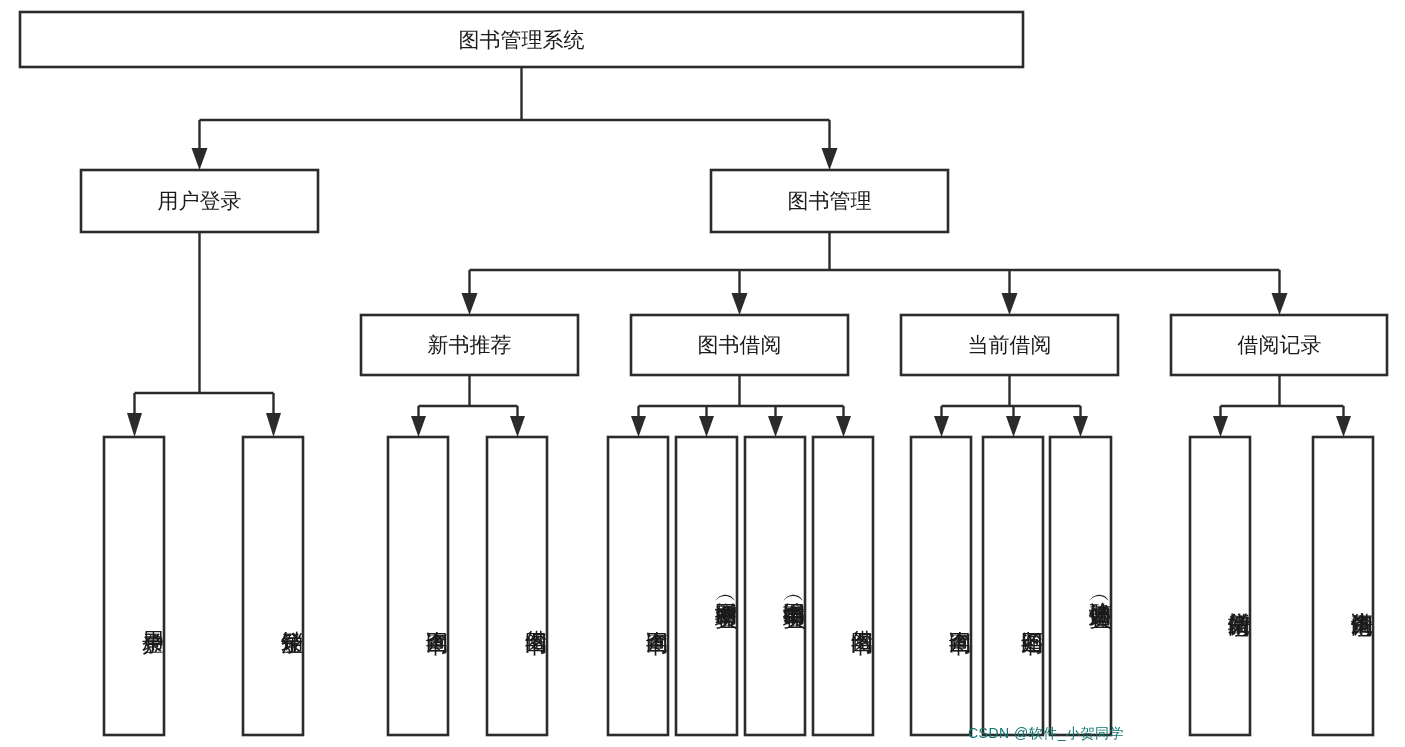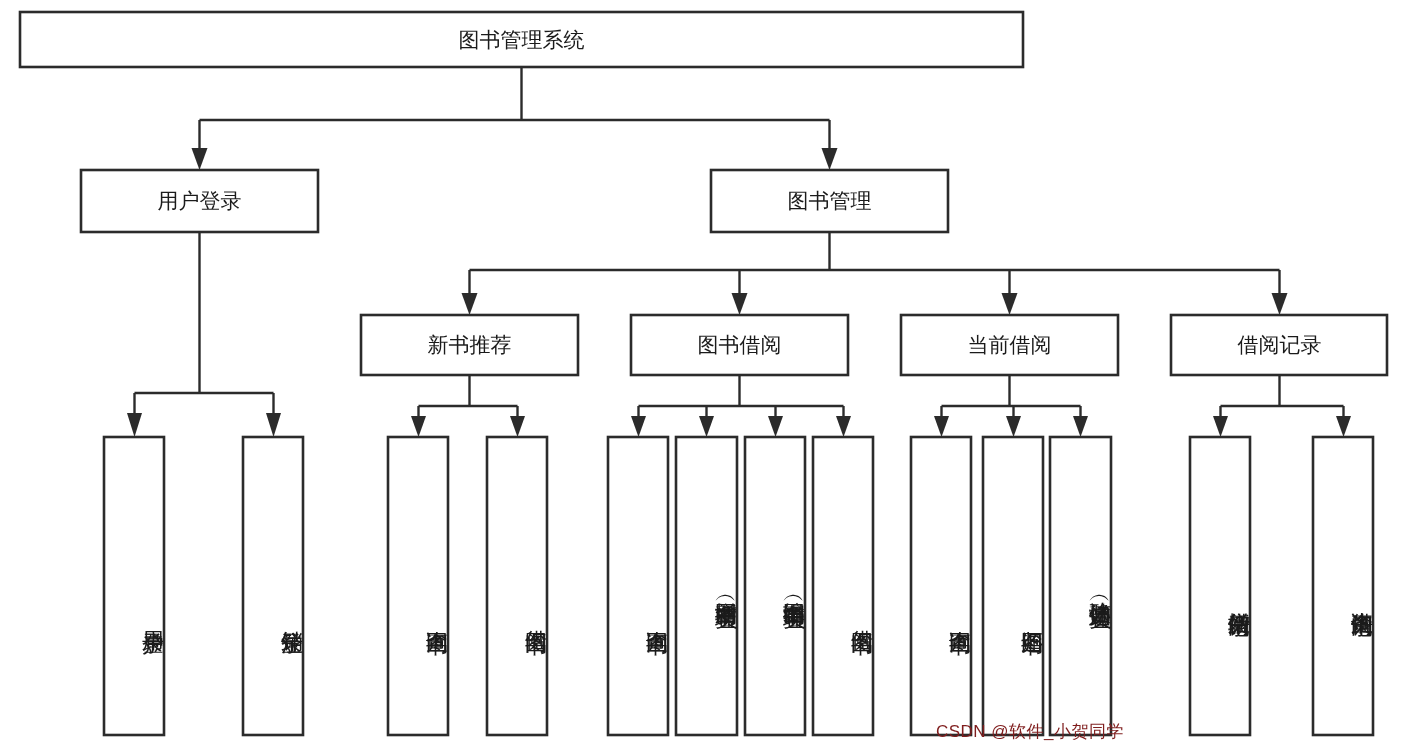--- a/index.html
+++ b/index.html
@@ -70,22 +70,22 @@
     align-items: flex-start;
     justify-content: center;
     white-space: nowrap;
     pointer-events: none;
   }
   .watermark {
     position: absolute;
     right: 8px;
     bottom: 4px;
     font-family: "Liberation Sans", sans-serif;
-    font-size: 17px;
-    color: #7f1d1d;
+    font-size: 14px;
+    color: #0f766e;
     letter-spacing: 0.5px;
     white-space: nowrap;
   }
 </style>
 </head>
 <body>
 
 <div id="diagram-root">
 
   <svg class="diagram-canvas" viewBox="0 0 1405 747" xmlns="http://www.w3.org/2000/svg">

